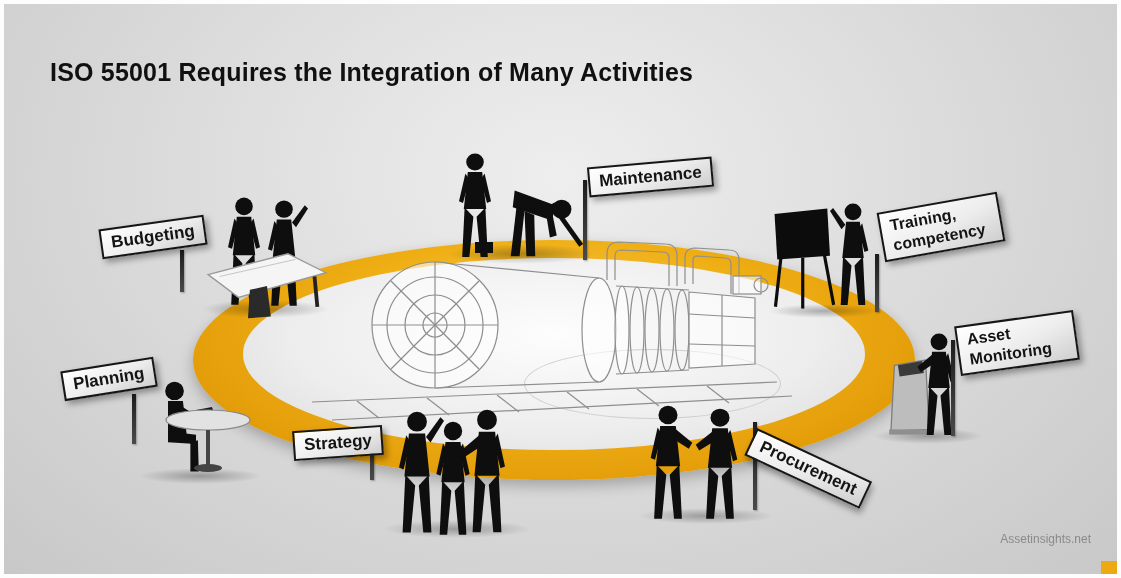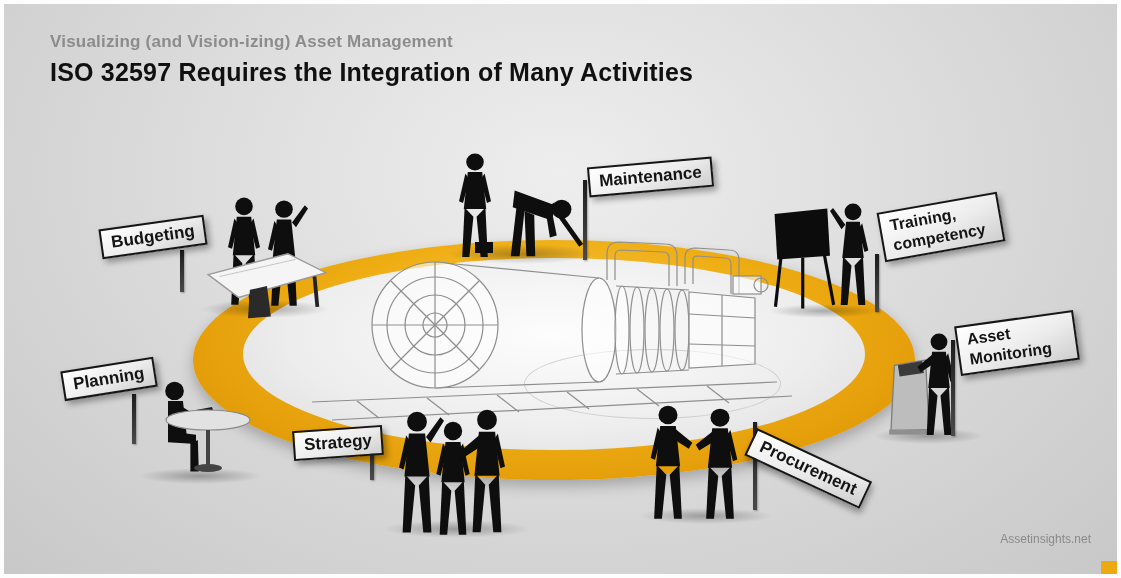--- a/index.html
+++ b/index.html
@@ -111,22 +111,21 @@
       <path d="M15 23 L31 23 L35 60 L15 60 Z"></path>
       <path d="M15 56 L45 60 L45 70 L15 68 Z"></path>
       <path d="M39 68 L39 100 L48 100 L47 66 Z"></path>
       <path d="M28 28 L47 40 L44 46 L26 38 Z"></path>
     </g>
   </defs>
 </svg>
 
 <div class="canvas">
 
-  <div class="subtitle">Visualizing (and Vision-izing) Asset Management</div>
-  <div class="title">ISO 32597 Requires the Integration of Many Activities</div>
+  <div class="title">ISO 55001 Requires the Integration of Many Activities</div>
 
   <div class="platform-outer"></div>
   <div class="platform-inner"></div>
   <div class="faint-ring"></div>
 
   <svg class="machine" viewBox="0 0 500 210">
     <path class="wire" d="M15 178 L480 158"></path>
     <path class="wire" d="M35 196 L495 172"></path>
     <path class="wire" d="M60 177 L82 194"></path>
       <path class="wire" d="M130 174 L152 191"></path>

